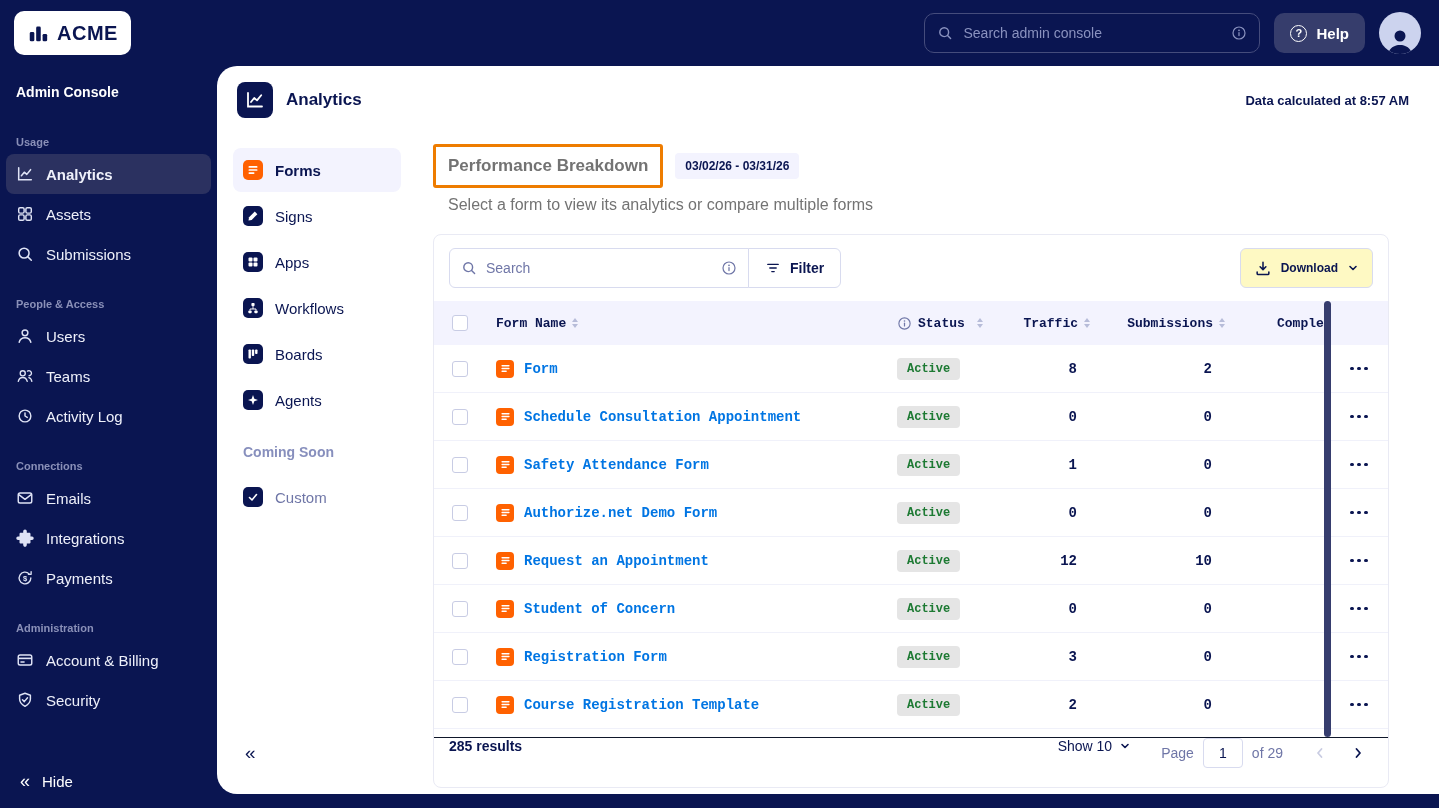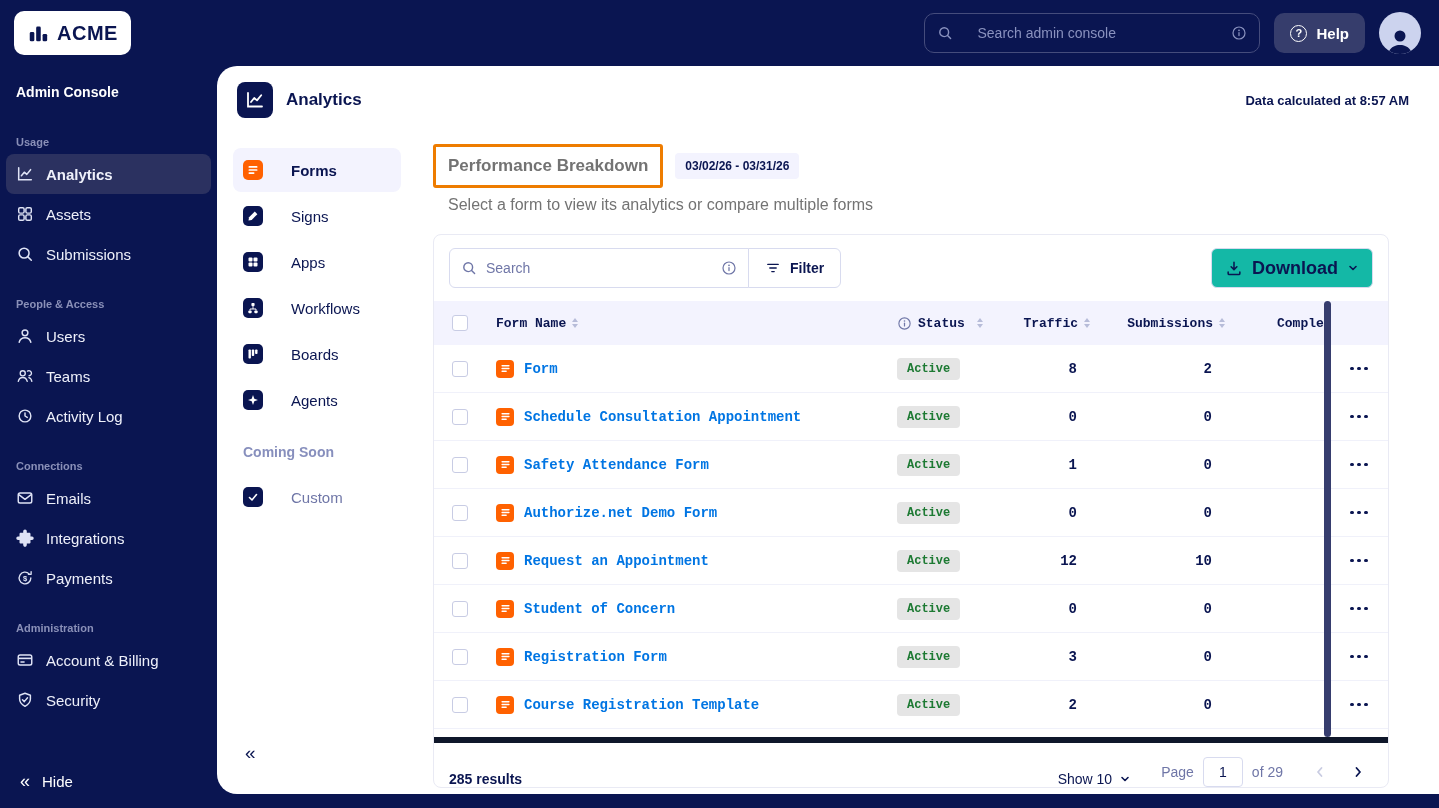--- a/index.html
+++ b/index.html
@@ -11,21 +11,21 @@
   }
   button { font-family: inherit; border: none; background: none; cursor: pointer; }
   input { font-family: inherit; outline: none; }
   svg { display: block; }
 
   
   .topbar { height: 66px; display: flex; align-items: center; padding: 0 18px 0 14px; gap: 14px; }
   .logo-box { background: #fff; border-radius: 10px; height: 44px; display: flex; align-items: center; gap: 8px; padding: 0 13px; cursor: pointer; }
   .logo-text { font-size: 20px; font-weight: 800; color: #0a1551; letter-spacing: .5px; }
   .tb-spacer { flex: 1; }
-  .tb-search { width: 336px; height: 40px; border: 1px solid #454c7c; border-radius: 10px; display: flex; align-items: center; gap: 24px; padding: 0 12px; color: #8a92bf; }
+  .tb-search { width: 336px; height: 40px; border: 1px solid #454c7c; border-radius: 10px; display: flex; align-items: center; gap: 10px; padding: 0 12px; color: #8a92bf; }
   .tb-search input { flex: 1; background: transparent; border: none; color: #fff; font-size: 14px; }
   .tb-search input::placeholder { color: #8a92bf; }
   .help-btn { height: 40px; border-radius: 10px; background: #363d6c; display: flex; align-items: center; gap: 9px; padding: 0 16px; color: #fff; font-size: 15px; font-weight: 600; }
   .q-circle { width: 17px; height: 17px; border: 1.6px solid #fff; border-radius: 50%; font-size: 11px; font-weight: 700; display: flex; align-items: center; justify-content: center; }
   .avatar { width: 42px; height: 42px; border-radius: 50%; background: #ccd3ee; display: flex; align-items: flex-end; justify-content: center; overflow: hidden; cursor: pointer; }
 
   
   .app { display: flex; height: 742px; }
 
   
@@ -44,21 +44,21 @@
   .main { flex: 1; min-width: 0; background: #fff; border-radius: 20px 0 0 20px; margin-bottom: 14px; display: flex; flex-direction: column; }
   .card-header { height: 68px; flex: none; display: flex; align-items: center; gap: 13px; padding: 0 30px 0 20px; }
   .ch-icon { width: 36px; height: 36px; border-radius: 8px; background: #0a1551; display: flex; align-items: center; justify-content: center; }
   .ch-title { font-size: 17px; font-weight: 700; color: #0a1551; }
   .ch-spacer { flex: 1; }
   .ch-calc { font-size: 13px; font-weight: 700; color: #0a1551; }
   .card-body { flex: 1; min-height: 0; display: flex; }
 
   
   .subnav { width: 200px; flex: none; display: flex; flex-direction: column; padding: 14px 16px 30px 16px; }
-  .sn-item { height: 44px; border-radius: 8px; padding: 0 10px; display: flex; align-items: center; gap: 28px; font-size: 15px; font-weight: 500; color: #0a1551; cursor: pointer; margin-bottom: 2px; }
+  .sn-item { height: 44px; border-radius: 8px; padding: 0 10px; display: flex; align-items: center; gap: 12px; font-size: 15px; font-weight: 500; color: #0a1551; cursor: pointer; margin-bottom: 2px; }
   .sn-item.active { background: #f3f3fe; font-weight: 700; }
   .sn-item.muted { color: #6f76a7; }
   .sq { width: 20px; height: 20px; border-radius: 5px; background: #0a1551; display: flex; align-items: center; justify-content: center; flex: none; }
   .sq.orange { background: #ff6100; }
   .sq svg { width: 12px; height: 12px; }
   .sn-label { margin: 20px 0 15px; padding-left: 10px; font-size: 14px; font-weight: 700; color: #878fbd; }
   .sn-spacer { flex: 1; }
   .sn-collapse { padding-left: 12px; font-size: 19px; color: #0a1551; cursor: pointer; width: 40px; }
 
   
@@ -70,21 +70,21 @@
   .subtitle { margin: 8px 0 0 15px; font-size: 16px; color: #737373; }
 
   
   .panel { position: relative; margin-top: 20px; margin-bottom: 6px; border: 1px solid #e9eaf4; border-radius: 8px; flex: 1; min-height: 0; display: flex; flex-direction: column; overflow: hidden; background: #fff; }
   .toolbar { height: 66px; flex: none; display: flex; align-items: center; padding: 0 15px; }
   .search-group { display: flex; }
   .tbl-search { width: 300px; height: 40px; border: 1px solid #d8dbef; border-radius: 6px 0 0 6px; display: flex; align-items: center; gap: 9px; padding: 0 11px; color: #6f76a7; background: #fff; }
   .tbl-search input { flex: 1; border: none; font-size: 14px; color: #0a1551; min-width: 0; }
   .tbl-search input::placeholder { color: #6f76a7; }
   .filter-btn { height: 40px; margin-left: -1px; border: 1px solid #d8dbef; border-radius: 0 6px 6px 0; padding: 0 16px; display: flex; align-items: center; gap: 9px; font-size: 14px; font-weight: 600; color: #0a1551; background: #fff; }
-  .download-btn { margin-left: auto; height: 40px; border: 1px solid #d8dbef; border-radius: 6px; padding: 0 13px; display: flex; align-items: center; gap: 9px; font-size: 18px; font-weight: 600; color: #0a1551; background: #14b8a6; }
+  .download-btn { margin-left: auto; height: 40px; border: 1px solid #d8dbef; border-radius: 6px; padding: 0 13px; display: flex; align-items: center; gap: 9px; font-size: 12px; font-weight: 600; color: #0a1551; background: #fef9c3; }
 
   
   .grid-cols { display: grid; grid-template-columns: 52px minmax(0,1fr) 120px 85px 135px 105px 58px; align-items: center; font-family: Liberation Mono, monospace; }
   .thead { height: 44px; flex: none; background: #f3f3fe; font-size: 13px; font-weight: 700; color: #0a1551; }
   .hcell { display: flex; align-items: center; cursor: pointer; }
   .h-name { padding-left: 10px; }
   .h-status { padding-left: 12px; gap: 6px; }
   .h-num { justify-content: flex-end; }
   .h-completion { padding-left: 52px; white-space: nowrap; overflow: hidden; cursor: default; }
   .sort { display: inline-flex; flex-direction: column; gap: 2px; margin-left: 6px; }
@@ -101,21 +101,21 @@
   .name-link { color: #0075e3; font-size: 14px; font-weight: 600; cursor: pointer; white-space: nowrap; overflow: hidden; text-overflow: ellipsis; }
   .c-status { padding-left: 12px; }
   .badge { display: inline-block; background: #e5e5e5; color: #1d7a33; font-size: 12px; font-weight: 600; padding: 4px 10px; border-radius: 4px; }
   .c-num { display: flex; justify-content: flex-end; padding-right: 13px; font-size: 14px; font-weight: 700; color: #0a1551; }
   .c-actions { display: flex; justify-content: center; }
   .dots { width: 34px; height: 30px; display: flex; align-items: center; justify-content: center; }
   .dots span { width: 3.5px; height: 3.5px; border-radius: 50%; background: #0a1551; display: inline-block; margin: 0 1.7px; }
   .vscroll { position: absolute; top: 66px; bottom: 50px; right: 57px; width: 7px; background: #363d6e; border-radius: 4px; cursor: pointer; }
 
   
-  .tfoot { height: 50px; flex: none; border-top: 6px solid #0f172a; display: flex; align-items: flex-end; padding: 0 15px; }
+  .tfoot { height: 50px; flex: none; border-top: 1px solid #0f172a; display: flex; align-items: flex-start; padding: 0 15px; }
   .results { font-size: 14px; font-weight: 700; color: #0a1551; }
   .tf-spacer { flex: 1; }
   .show { display: flex; align-items: center; gap: 7px; font-size: 14px; font-weight: 500; color: #0a1551; cursor: pointer; }
   .page-group { display: flex; align-items: center; gap: 9px; margin-left: 30px; font-size: 14px; color: #6f76a7; }
   .page-input { width: 40px; height: 30px; border: 1px solid #d8dbef; border-radius: 4px; text-align: center; font-size: 14px; color: #0a1551; }
   .pg { width: 30px; height: 30px; display: flex; align-items: center; justify-content: center; }
   .pg.prev { margin-left: 22px; color: #c9cce2; cursor: default; }
   .pg.next { margin-left: 8px; color: #0a1551; }
 
   .ico-gray { color: #6f76a7; }

